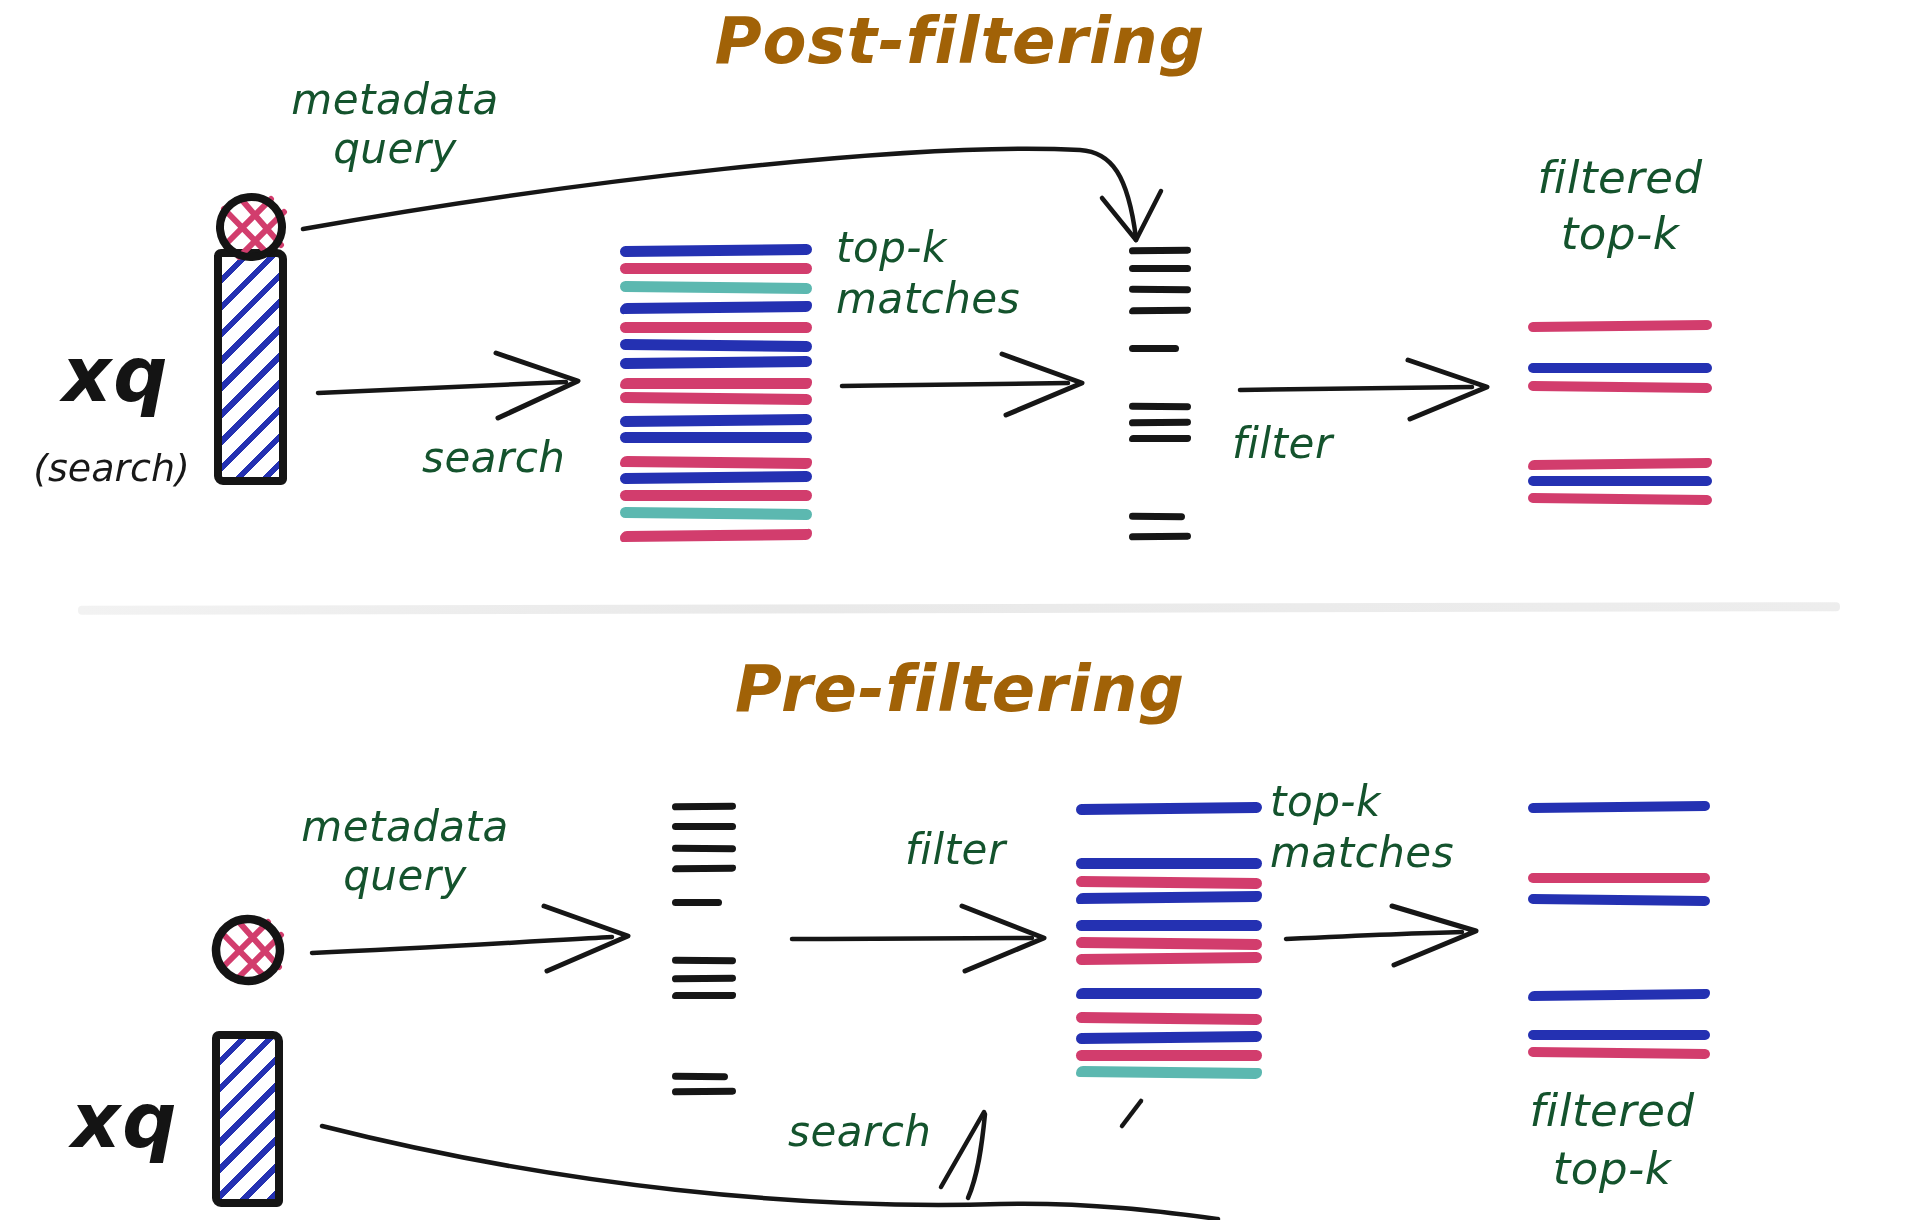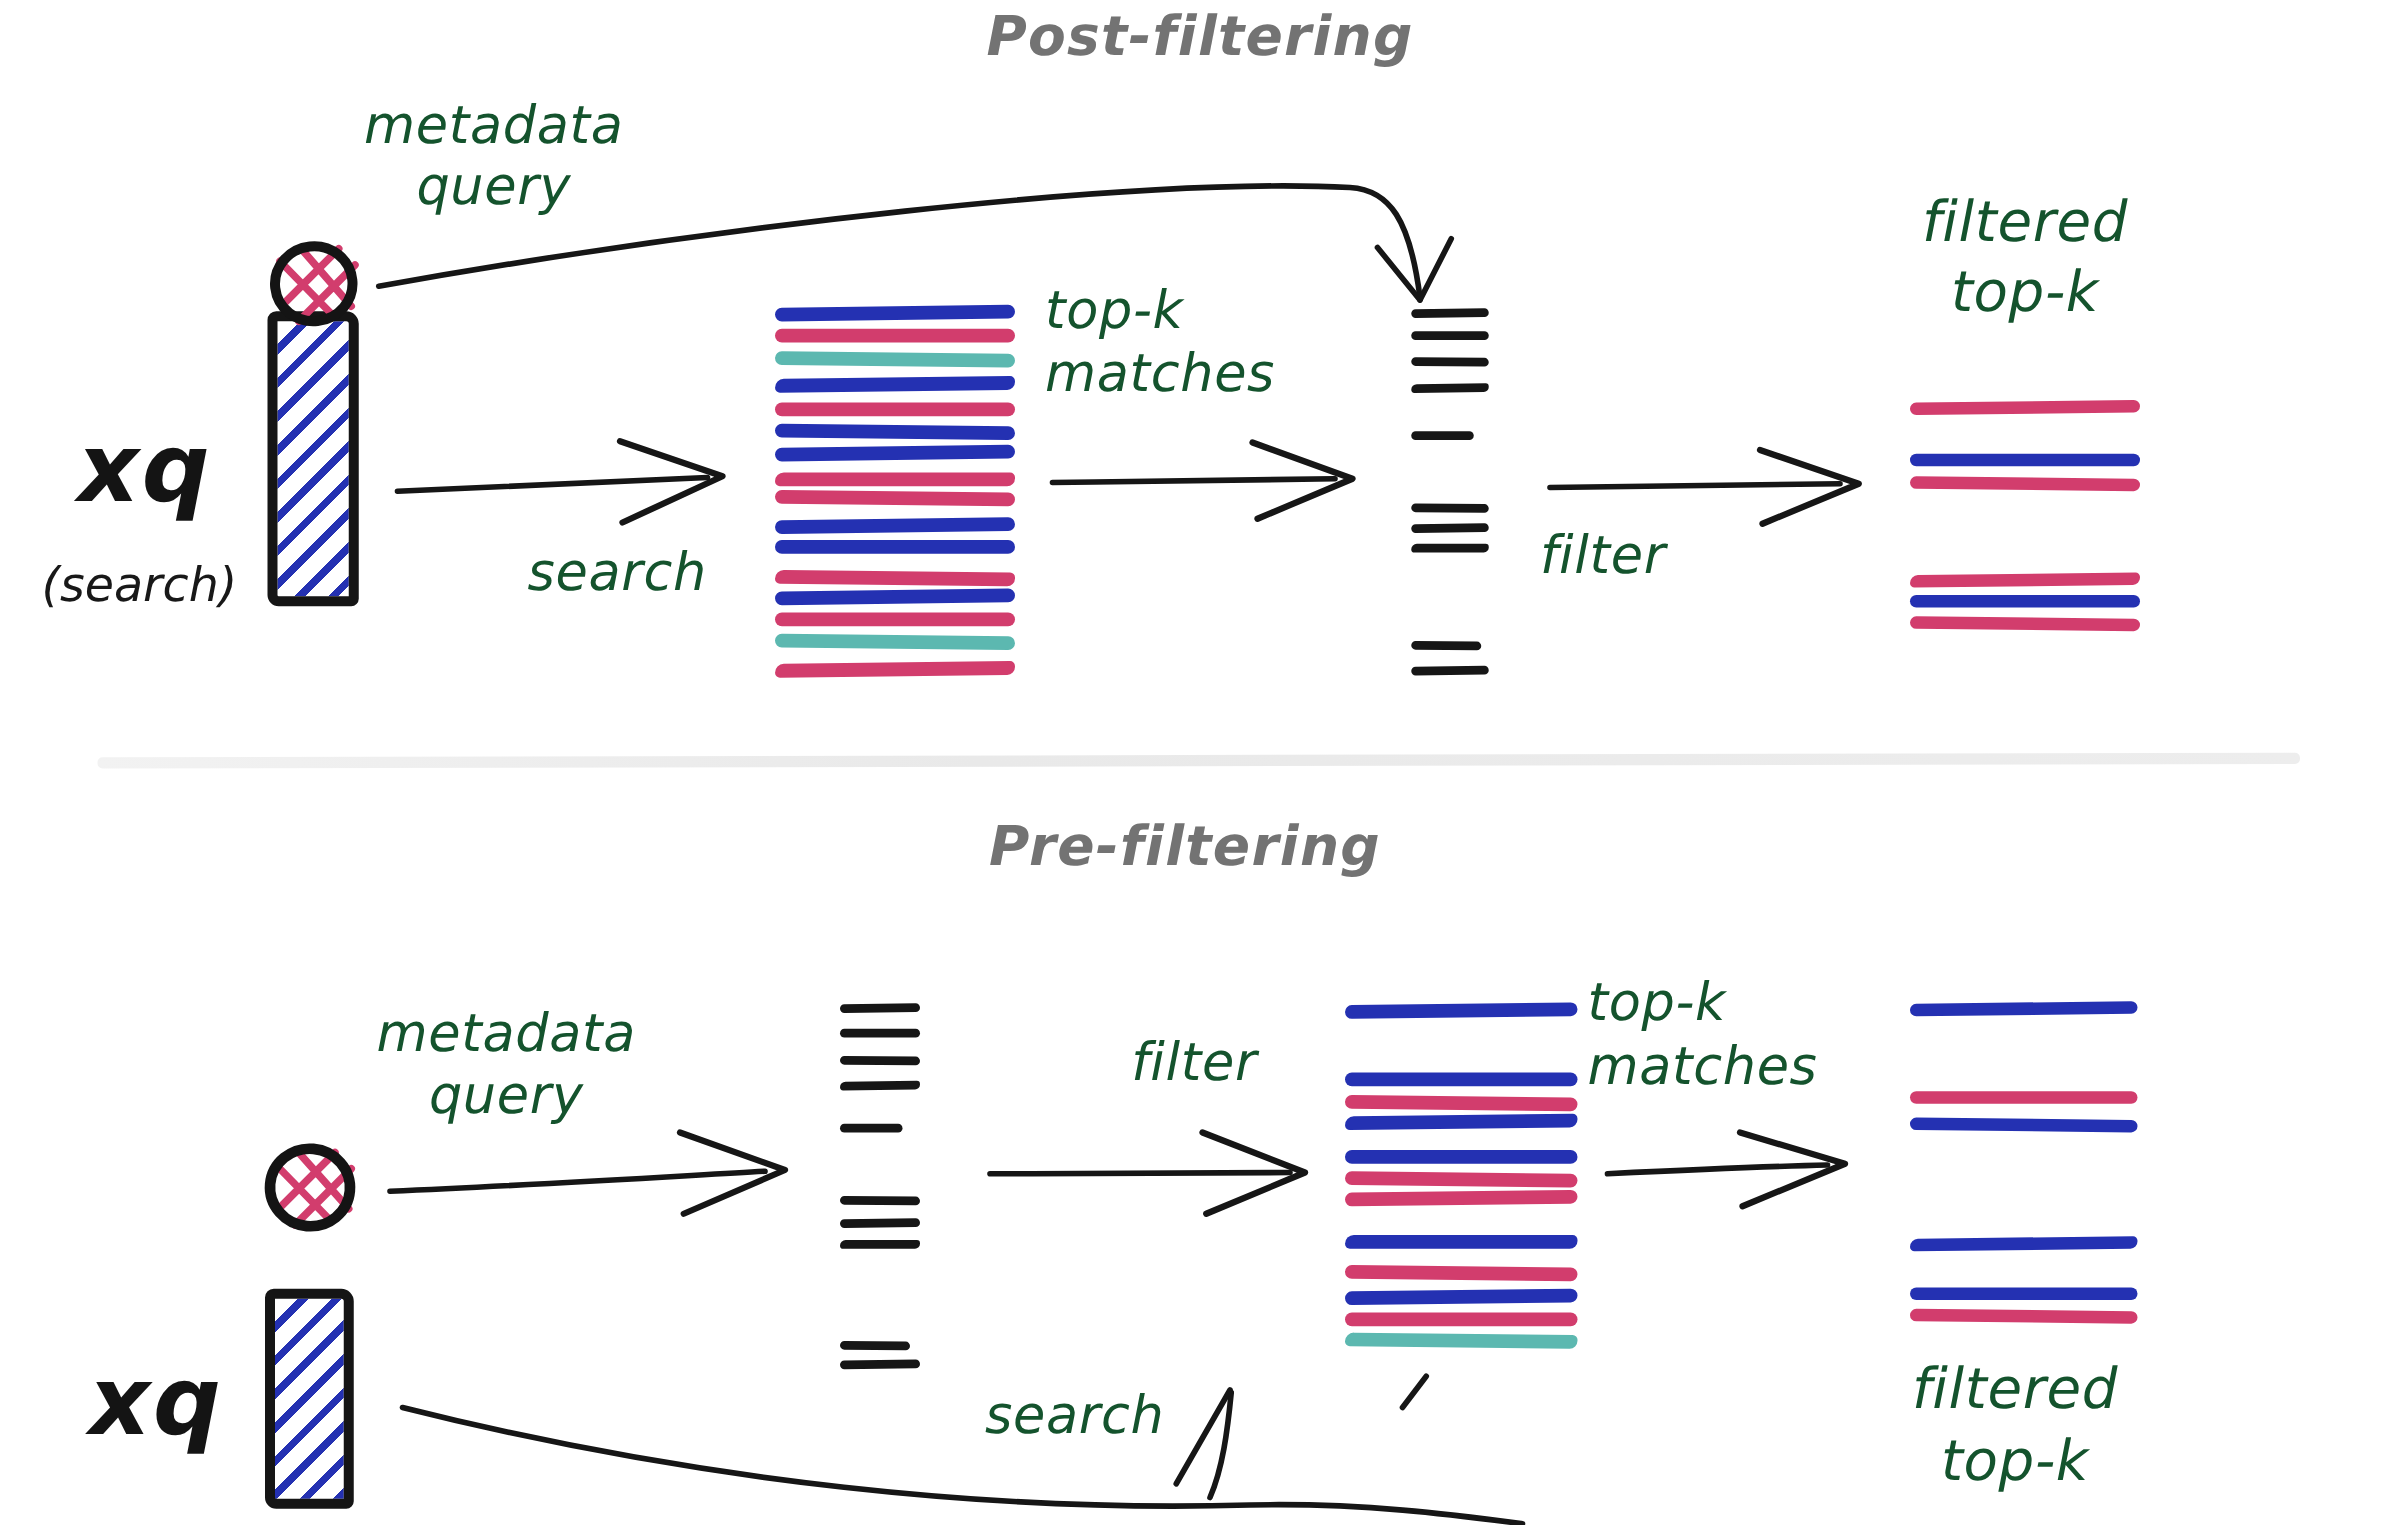--- a/index.html
+++ b/index.html
@@ -2,21 +2,21 @@
 <html><head>
 <meta charset="utf-8">
 <style>
   html,body{margin:0;padding:0;background:#fff;}
   #canvas{
     position:relative;width:1920px;height:1220px;background:#ffffff;
     font-family:"DejaVu Sans","Liberation Sans",sans-serif;overflow:hidden;
   }
   .abs{position:absolute;}
   .title{
-    font-size:44px;font-weight:bold;font-style:italic;color:#737373;
+    font-size:64px;font-weight:bold;font-style:italic;color:#a16207;
     text-align:center;letter-spacing:1px;
   }
   .label{
     font-size:42px;font-style:italic;color:#14532d;line-height:1.16;
     letter-spacing:0.5px;
   }
   .label.center{text-align:center;}
   .label.big{font-size:45px;}
   .xq{
     font-size:76px;font-weight:bold;font-style:italic;color:#141414;
@@ -111,21 +111,21 @@
       <div class="vline" style="top: 0px; width: 184px; height: 10px; background: rgb(210, 61, 109);"></div>
       <div class="vline" style="top: 42px; width: 184px; height: 10px; background: rgb(36, 49, 178);"></div>
       <div class="vline" style="top: 61px; width: 184px; height: 10px; background: rgb(210, 61, 109);"></div>
       <div class="vline" style="top: 138px; width: 184px; height: 10px; background: rgb(210, 61, 109);"></div>
       <div class="vline" style="top: 155px; width: 184px; height: 10px; background: rgb(36, 49, 178);"></div>
       <div class="vline" style="top: 173px; width: 184px; height: 10px; background: rgb(210, 61, 109);"></div>
     </div>
 
   <div class="divider" style="left:78px;top:604px;width:1762px;height:9px;"></div>
 
-  <div class="abs title" style="left:448px;top:652px;width:1000px;">Pre-filtering</div>
+  <div class="abs title" style="left:460px;top:652px;width:1000px;">Pre-filtering</div>
 
   <div class="abs label center" style="left:250px;top:803px;width:310px;">
     <div>metadata</div>
     <div>query</div>
   </div>
 
   <div class="vstack" style="left:672px;top:803px;width:66px;height:295px;">
       <div class="vline" style="top: 0px; width: 64px; height: 7px; background: rgb(22, 22, 22);"></div>
       <div class="vline" style="top: 20px; width: 64px; height: 7px; background: rgb(22, 22, 22);"></div>
       <div class="vline" style="top: 42px; width: 64px; height: 7px; background: rgb(22, 22, 22);"></div>

